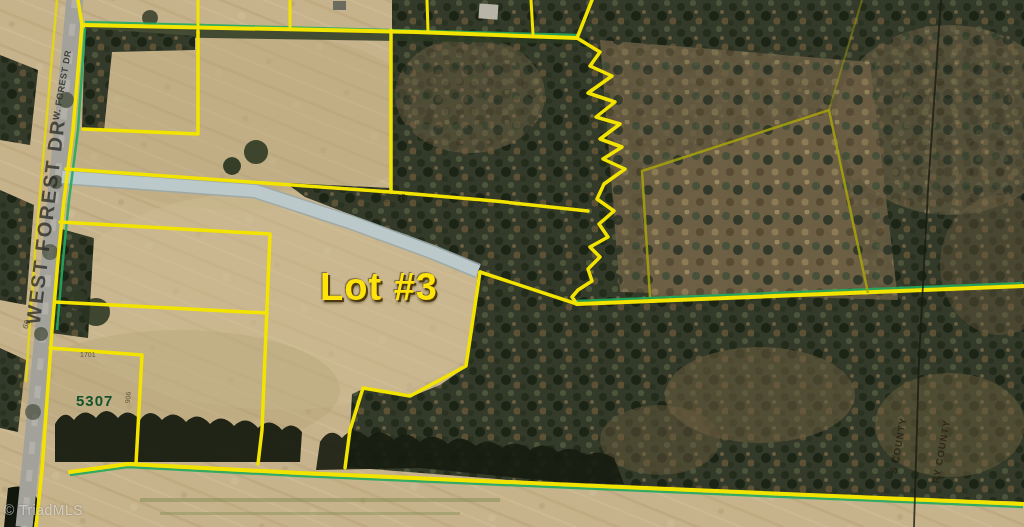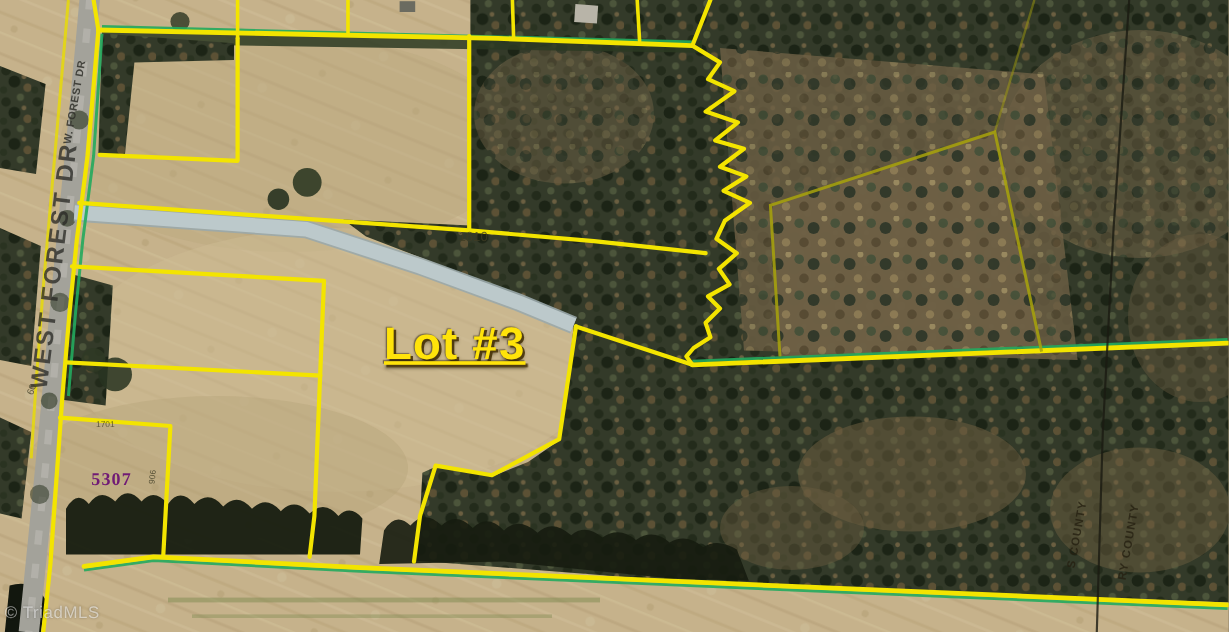--- a/index.html
+++ b/index.html
@@ -6,21 +6,21 @@
   #stage{position:relative;width:1024px;height:527px;overflow:hidden;
          font-family:"Liberation Sans",sans-serif;background:#c6b28b;}
   #stage svg{position:absolute;left:0;top:0;}
   .lbl{position:absolute;white-space:nowrap;pointer-events:none;}
   .lot-label{font-size:38px;font-weight:800;letter-spacing:1px;color:#ffe30a;
     text-shadow:2px 2px 0 rgba(72,52,10,.9),-1px -1px 1px rgba(40,30,5,.5),1px 3px 3px rgba(40,30,5,.6);}
   .road-big{width:220px;text-align:center;font-size:20px;font-weight:700;letter-spacing:2px;
     color:rgba(42,42,38,.78);transform:rotate(-83deg);}
   .road-small{width:110px;text-align:center;font-size:9px;font-weight:700;letter-spacing:.5px;
     color:rgba(48,48,42,.85);transform:rotate(-80deg);}
-  .num-5307{font-size:15px;font-weight:700;color:#701a75;letter-spacing:1px;font-family:Liberation Serif, serif;}
+  .num-5307{font-size:15px;font-weight:700;color:#14532d;letter-spacing:1px;}
   .micro{font-size:8px;color:rgba(62,60,36,.8);}
   .county{width:110px;text-align:center;font-size:9.5px;font-weight:700;letter-spacing:1px;
     color:rgba(38,32,18,.8);transform:rotate(-80deg);}
   .watermark{font-size:14px;color:rgba(255,255,255,.55);letter-spacing:.5px;
     text-shadow:0 0 2px rgba(0,0,0,.35);}
 </style>
 </head>
 <body>
 
 <div id="stage">
@@ -135,21 +135,21 @@
 
     <path fill="none" stroke="#a8a30a" stroke-width="2.5" opacity=".85" d="M650,297 L642,171 L829,110 L868,293"></path>
     <path fill="none" stroke="#a8a30a" stroke-width="2" opacity=".45" d="M829,110 L862,0"></path>
 
     <path fill="none" stroke="#1a1a12" stroke-width="1.8" opacity=".8" d="M941,0 L928,190 L919,360 L914,527"></path>
 
     <rect x="479" y="4" width="19" height="15" fill="#b8b4a8" transform="rotate(4 488 11)"></rect>
     <rect x="333" y="1" width="13" height="9" fill="#6b6b60"></rect>
   </svg>
 
-  <div class="lbl lot-label" style="left:320px;top:266px;text-decoration:underline;">Lot #3</div>
+  <div class="lbl lot-label" style="left:320px;top:266px;">Lot #3</div>
 
   <div class="lbl road-big" style="left:-64px;top:210px;">WEST FOREST DR</div>
 
   <div class="lbl road-small" style="left:7px;top:80px;">W. FOREST DR</div>
 
   <div class="lbl micro" style="left:22px;top:320px;transform:rotate(-70deg);">60</div>
 
   <div class="lbl num-5307" style="left:76px;top:392px;">5307</div>
 
   <div class="lbl micro" style="left:382px;top:192px;font-size:11px;">1610</div>

